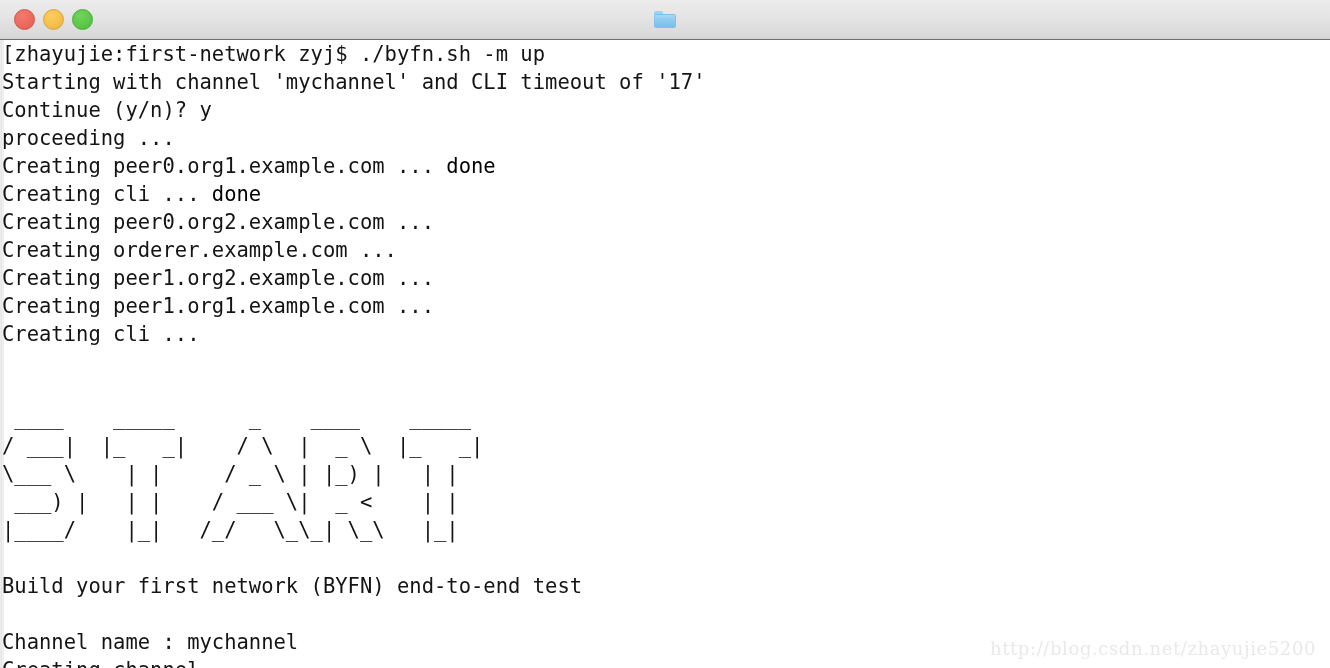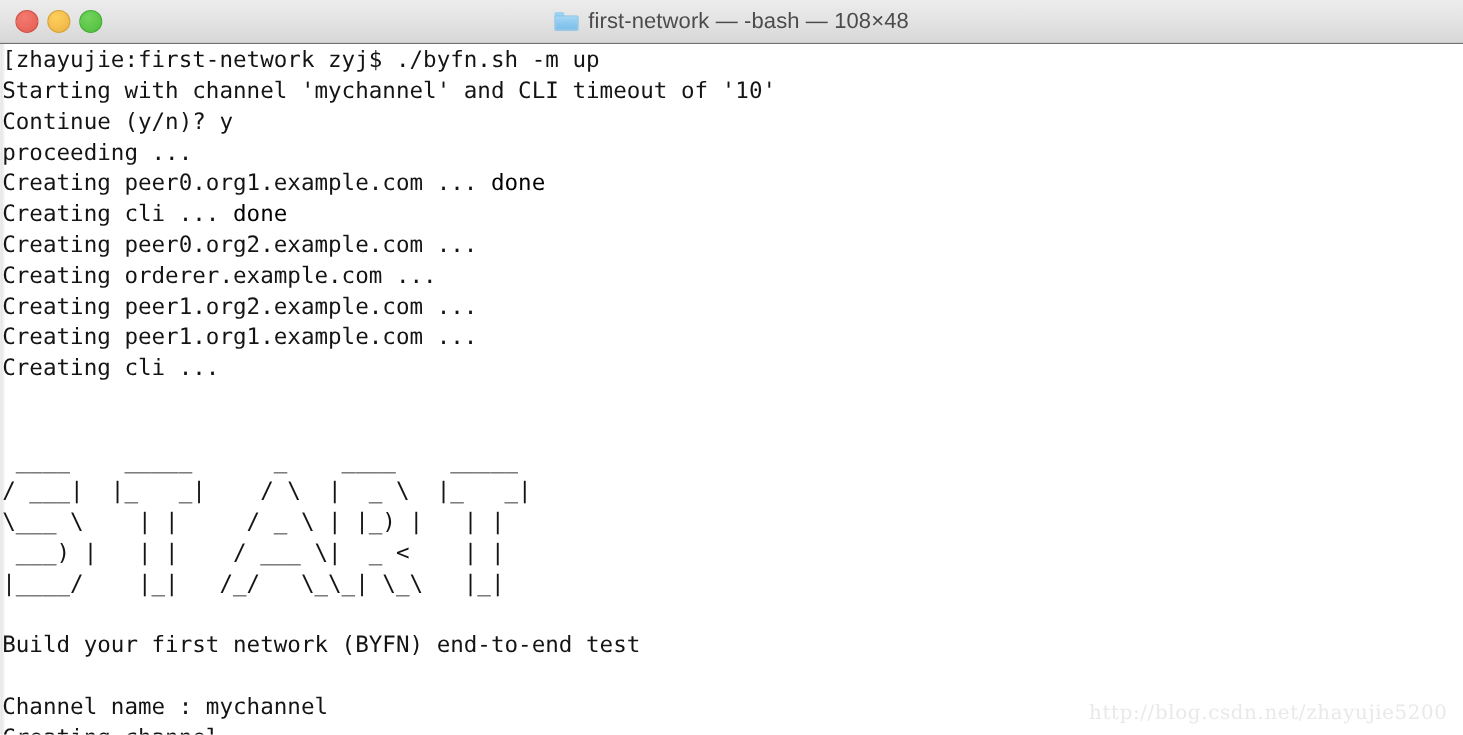--- a/index.html
+++ b/index.html
@@ -171,29 +171,28 @@
       <span class="light close"></span>
       <span class="light min"></span>
       <span class="light max"></span>
     </div>
 
     <div id="title-center">
       <span id="folder-icon">
         <span class="tab"></span>
         <span class="body"></span>
       </span>
-      <span id="window-title">first-network — -bash — 108×48</span>
     </div>
 
   </div>
 
   <div id="terminal-area">
     <div id="scroll-gutter"></div>
     <pre id="terminal-output"><span>[zhayujie:first-network zyj$ ./byfn.sh -m up
-Starting with channel 'mychannel' and CLI timeout of '10'
+Starting with channel 'mychannel' and CLI timeout of '17'
 Continue (y/n)? y
 proceeding ...
 Creating peer0.org1.example.com ... </span><span class="done">done</span><span>
 Creating cli ... </span><span class="done">done</span><span>
 Creating peer0.org2.example.com ...
 Creating orderer.example.com ...
 Creating peer1.org2.example.com ...
 Creating peer1.org1.example.com ...
 Creating cli ...
 

